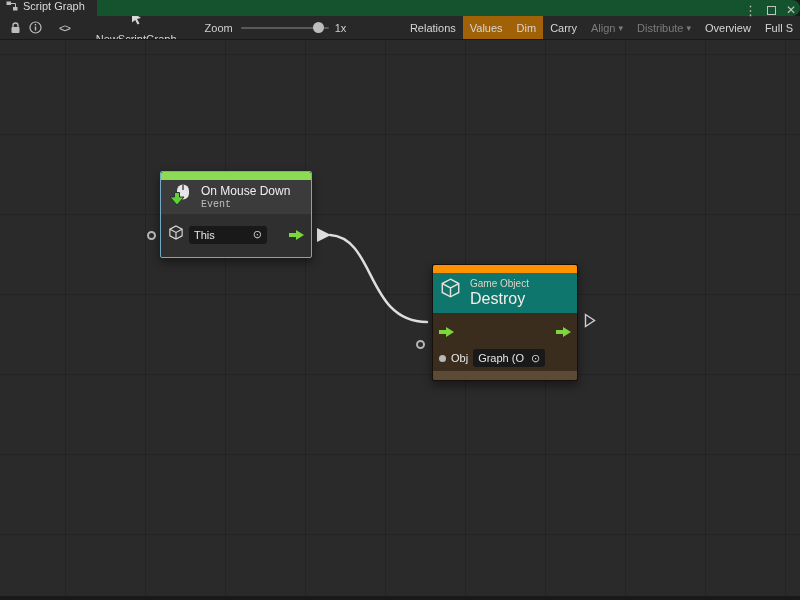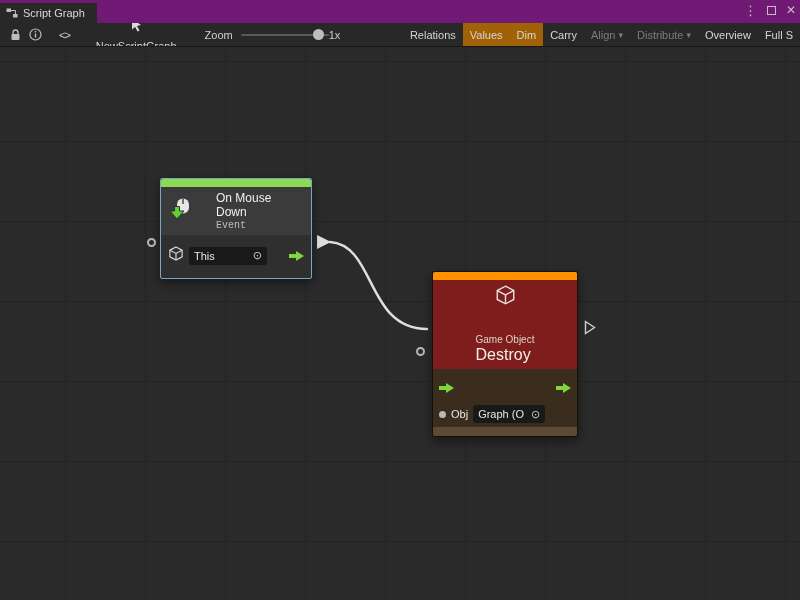--- a/index.html
+++ b/index.html
@@ -1,72 +1,72 @@
 <!DOCTYPE html>
 <html><head>
 <meta charset="utf-8">
 <style>
   * { margin:0; padding:0; box-sizing:border-box; }
   html,body { width:800px; height:600px; overflow:hidden; }
   body { font-family:"Liberation Sans", sans-serif; background:#191919; color:#d6d6d6; }
 
   
-  .tabbar { position:relative; height:23px; background:#701a75; display:flex; align-items:flex-end; }
+  .tabbar { position:relative; height:16px; background:#14532d; display:flex; align-items:flex-end;border-radius:9px; }
   .tab { height:20px; background:#282828; display:flex; align-items:center; gap:5px; padding:0 12px 0 6px; font-size:11px; color:#d9d9d9; }
   .tab-icon svg { display:block; }
   .win-controls { position:absolute; right:4px; top:0; height:20px; display:flex; align-items:center; gap:10px; }
   .win-btn { color:#c2c2c2; font-size:12px; line-height:1; cursor:default; display:flex; align-items:center; }
   .kebab { font-size:13px; }
   .maxbox { display:inline-block; width:9px; height:9px; border:1px solid #c2c2c2; }
 
   
   .toolbar { height:24px; background:#282828; border-bottom:1px solid #181818; display:flex; align-items:center; padding-left:5px; font-size:11px; overflow:hidden; }
   .tool-icon { display:flex; align-items:center; justify-content:center; width:20px; height:24px; color:#bdbdbd; }
   .tool-icon svg { display:block; }
   .code-glyph { font-size:11px; letter-spacing:-1px; color:#cfcfcf; margin-left:14px; }
   .graph-crumb { display:flex; align-items:center; gap:6px; margin-left:26px; color:#d6d6d6;flex-direction:column; }
   .zoom-label { margin-left:28px; color:#d0d0d0; }
   .zoom-slider { position:relative; width:88px; height:24px; margin-left:8px; }
   .zoom-track { position:absolute; left:0; right:0; top:11px; height:2px; background:#5a5a5a; border-radius:1px; }
   .zoom-handle { position:absolute; left:72px; top:6px; width:11px; height:11px; border-radius:50%; background:#bdbdbd; }
-  .zoom-value { margin-left:0; color:#cfcfcf; }
+  .zoom-value { margin-left:6px; color:#cfcfcf; }
   .tbtns { margin-left:auto; display:flex; height:24px; }
   .tbtn { display:flex; align-items:center; gap:3px; padding:7px 7px; height:24px; color:#d6d6d6; white-space:nowrap; cursor:default; }
   .tbtn.active { background:#a16207; }
   .tbtn.disabled { color:#7c7c7c; }
   .caret { font-size:9px; }
 
   
   .canvas { position:relative; width:800px; height:556px; background:#2a2a2a;
     background-image:
       linear-gradient(to right, #232323 1px, transparent 1px),
       linear-gradient(to bottom, #232323 1px, transparent 1px);
     background-size:80px 80px; background-position:-15px 14px; overflow:hidden; }
 
   .wires { position:absolute; left:0; top:0; pointer-events:none; }
 
   .node { position:absolute; border-radius:2px; box-shadow:0 4px 10px rgba(0,0,0,.45); }
   .band { height:8px; border-radius:2px 2px 0 0; }
-  .nhead { display:flex; align-items:center; gap:25px; padding:4px 8px; }
+  .nhead { display:flex; gap:10px; padding:4px 8px; }
   .ntitle { font-size:12px; color:#efefef; }
   .nsub { font-size:10px; color:#bdbdbd; margin-top:1px;font-family:Liberation Mono, monospace; }
 
   .node1 { left:160px; top:131px; width:152px; background:#2f2f2f; border:1px solid #74a8c4; }
   .node1 .band { background:#8CDB54; }
   .node1 .nhead { background:#3b3b3b; }
   .node1 .nbody { display:flex; align-items:center; gap:6px; padding:11px 7px 13px 8px; }
 
   .objfield { display:flex; align-items:center; justify-content:space-between; background:#191919; border-radius:3px; padding:2px 5px; font-size:11px; color:#e6e6e6; height:18px; }
   .node1 .objfield { width:78px; }
   .tgt { color:#cfcfcf; margin-left:4px; }
   .flowout { margin-left:auto; display:flex; }
 
   .node2 { left:432px; top:224px; width:146px; background:#3a2d1e; border:1px solid #15100b; }
   .node2 .band { background:#FF9100; }
-  .node2 .nhead { background:#7f1d1d; padding:5px 8px;flex-direction:column; }
+  .node2 .nhead { background:#0f766e; padding:5px 8px; }
   .n2cat { font-size:10px; color:#dcd4c8; }
   .n2title { font-size:16px; color:#f3efe8; margin-top:1px; }
   .flowrow { display:flex; align-items:center; justify-content:space-between; padding:10px 6px 6px; }
   .valrow { display:flex; align-items:center; gap:5px; padding:2px 6px 4px; }
   .valdot { width:7px; height:7px; border-radius:50%; background:#b9b9b9; }
   .vallabel { font-size:11px; color:#e8e8e8; }
   .node2 .objfield { width:72px; }
   .nfoot { height:9px; background:#5d4a35; border-radius:0 0 2px 2px; }
 
   .port-circle { position:absolute; width:9px; height:9px; border:2px solid #b5b5b5; border-radius:50%; }

